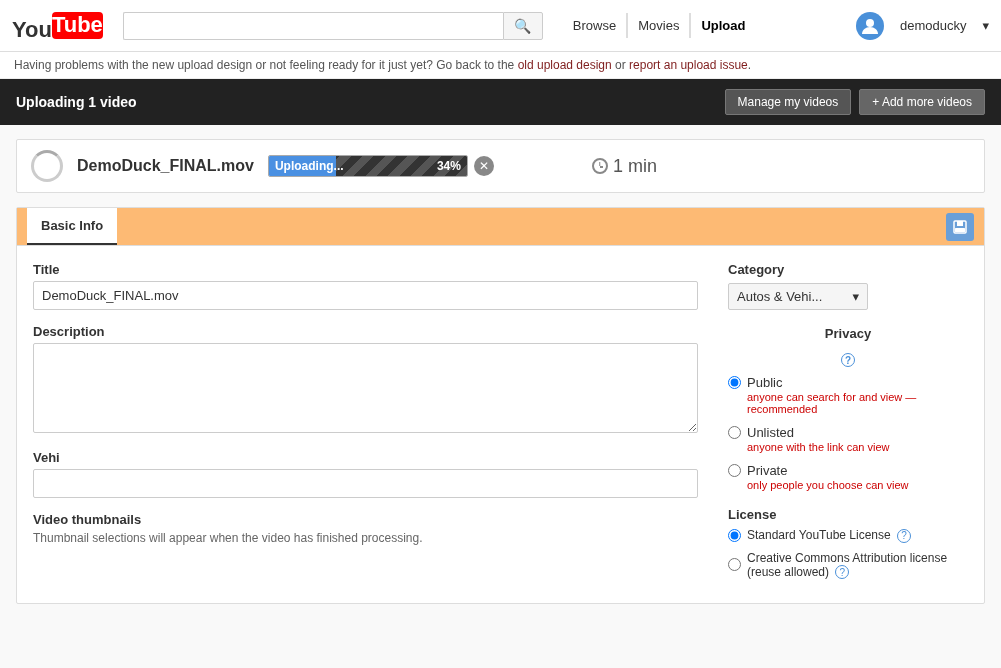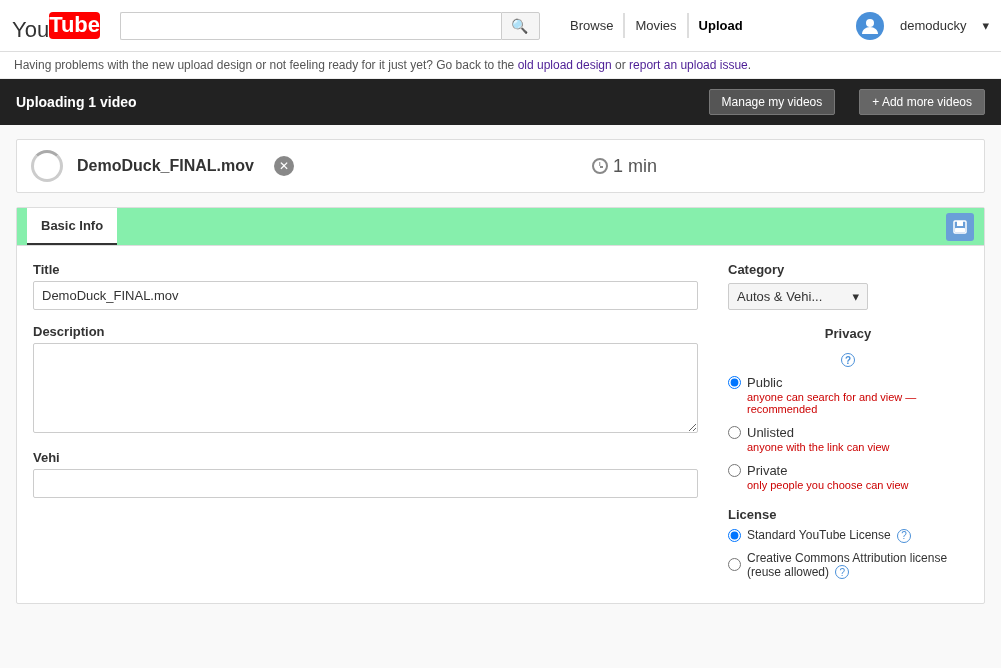--- a/index.html
+++ b/index.html
@@ -15,21 +15,21 @@
       gap: 10px;
     }
     #logo {
       display: flex;
       align-items: center;
       gap: 0;
       cursor: pointer;
     }
     .logo-you {
       font-size: 22px;
-      font-weight: normal;
+      font-weight: bold;
       color: #333;
       font-family: Arial, sans-serif;
       margin-top: 9px;
     }
     .logo-tube {
       background: #f00;
       color: #fff;
       font-size: 22px;
       font-weight: bold;
       padding: 0 0 1px;
@@ -94,38 +94,38 @@
     }
 
     
     #notice-bar {
       background: #fff;
       padding: 6px 14px;
       font-size: 12px;
       color: #555;
       border-bottom: 1px solid #eee;
     }
-    #notice-bar a { color: #4c1d95; text-decoration: none; }
+    #notice-bar a { color: #7f1d1d; text-decoration: none; }
 
     
     #upload-bar {
       background: #222;
       color: #fff;
       padding: 10px 16px;
       display: flex;
       align-items: center;
       justify-content: space-between;
     }
     #upload-bar-title {
       font-size: 14px;
       font-weight: bold;
     }
     #upload-bar-buttons {
       display: flex;
-      gap: 24px;
+      gap: 8px;
       align-items: flex-end;
     }
     .bar-btn {
       background: #555;
       color: #fff;
       border: 1px solid #777;
       padding: 5px 12px;
       font-size: 12px;
       cursor: pointer;
       border-radius: 2px;
@@ -262,21 +262,21 @@
     
     #form-area {
       background: #fff;
       border: 1px solid #ddd;
       border-radius: 2px;
     }
     #tabs-bar {
       display: flex;
       align-items: center;
       border-bottom: 1px solid #ddd;
-      background: #86efac;
+      background: #fdba74;
       padding: 0 10px;
       justify-content: space-between;
     }
     #tabs {
       display: flex;
     }
     .tab {
       padding: 10px 14px;
       font-size: 13px;
       cursor: pointer;
@@ -470,20 +470,27 @@
     <button class="bar-btn primary">+ Add more videos</button>
   </div>
 </div>
 
 <div id="main">
 
   <div id="file-row">
     <div id="file-spinner"></div>
     <span id="file-name">DemoDuck_FINAL.mov</span>
     <div id="progress-container">
+      <div id="progress-bar-wrap">
+        <div id="progress-bar-label">
+          <span>Uploading...</span>
+        </div>
+        <div id="progress-bar-stripe"></div>
+        <span id="progress-pct">34%</span>
+      </div>
       <div id="progress-cancel">✕</div>
     </div>
     <div id="time-remaining">
       <span class="clock-icon"></span>
       <span>1 min</span>
     </div>
   </div>
 
   <div id="form-area">
     <div id="tabs-bar">
@@ -507,20 +514,24 @@
           <input type="text" class="form-input" value="DemoDuck_FINAL.mov" style="">
         </div>
         <div class="form-group">
           <label class="form-label">Description</label>
           <textarea class="form-input" style=""></textarea>
         </div>
         <div class="form-group">
           <label class="form-label">Vehi</label>
           <input type="text" class="form-input" style="">
         </div>
+        <div class="form-group">
+          <label class="form-label">Video thumbnails</label>
+          <p class="thumbnail-note">Thumbnail selections will appear when the video has finished processing.</p>
+        </div>
       </div>
 
       <div id="form-right">
         <div class="form-group">
           <span class="right-label">Category</span>
           <div class="category-select">
             <span>Autos &amp; Vehi...</span>
             <span>▾</span>
           </div>
         </div>

